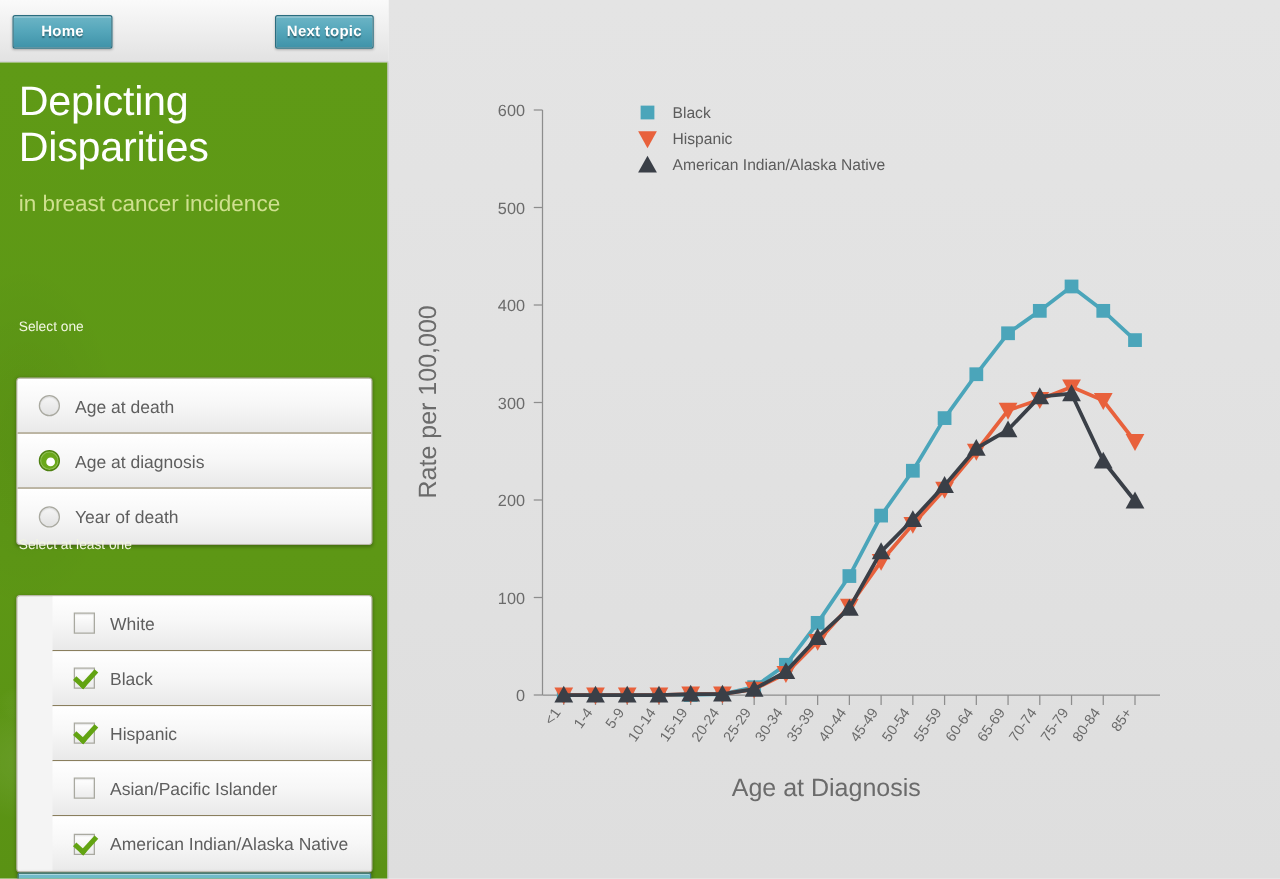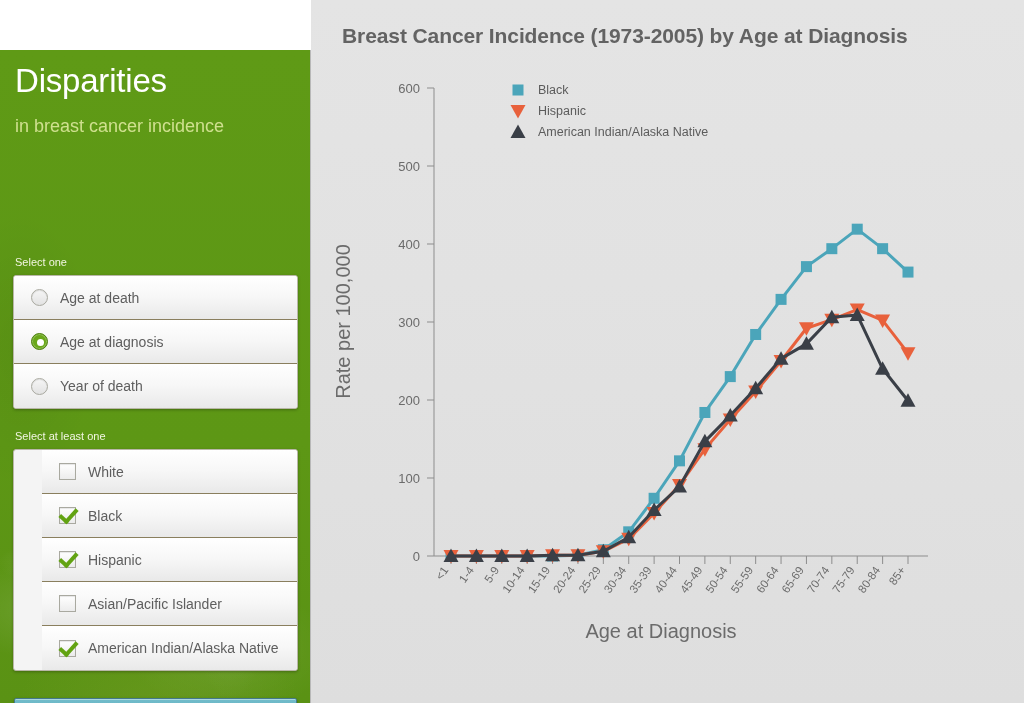--- a/index.html
+++ b/index.html
@@ -97,20 +97,21 @@
 
   .opt-list {
     position: absolute; left: 13px;
     width: 285px;
     z-index: 2;
     border: 1px solid #b9b7a8;
     border-radius: 3px;
     overflow: hidden;
     background: #f4f4f4;
     box-shadow: 0 1px 3px rgba(0,0,0,.28);
+    margin-top: 27px;
   }
   #radio-list { top: 225px; }
   #check-list { top: 399px; padding-left: 28px; }
 
   .opt-row {
     position: relative;
     height: 44px;
     display: flex;
     align-items: center;
     padding-left: 17px;
@@ -231,24 +232,29 @@
   .ytick-text { font-size: 13px; fill: #6b6b6b; text-anchor: end; }
   .xtick-text { font-size: 11.5px; fill: #6b6b6b; }
 </style>
 </head>
 <body>
 
 <div id="app">
 
   <div id="left-panel">
 
+    <div id="topbar">
+      <div class="topbtn" id="btn-home">Home</div>
+      <div class="topbtn" id="btn-next">Next topic</div>
+    </div>
 
     <div id="green-panel">
 
       <div id="title-block">
+        <span class="t-main">Depicting</span>
         <span class="t-main">Disparities</span>
         <div id="subtitle-wrap">
           <span class="t-sub">in breast cancer incidence</span>
         </div>
       </div>
 
       <div class="group-label" id="label-select-one">Select one</div>
 
       <div class="opt-list" id="radio-list">
         <div class="opt-row">
@@ -289,21 +295,20 @@
           <span class="opt-label">American Indian/Alaska Native</span>
         </div>
       </div>
 
       <div id="create-figure">Create figure</div>
     </div>
   </div>
 
   <div id="right-panel">
 
-    <div id="chart-title">Breast Cancer Incidence (1973-2005) by Age at Diagnosis</div>
 
     <div id="plot-wrap">
       <div id="ylabel">Rate per 100,000</div>
       <div id="xlabel">Age at Diagnosis</div>
       <svg id="chart-svg" width="713" height="703">
         <g id="g-yticks">
             <line x1="116" y1="556" x2="123" y2="556" stroke="#8d8d8d" stroke-width="1"></line>
             <text x="109" y="561" class="ytick-text">0</text>
             <line x1="116" y1="478" x2="123" y2="478" stroke="#8d8d8d" stroke-width="1"></line>
             <text x="109" y="483" class="ytick-text">100</text>

